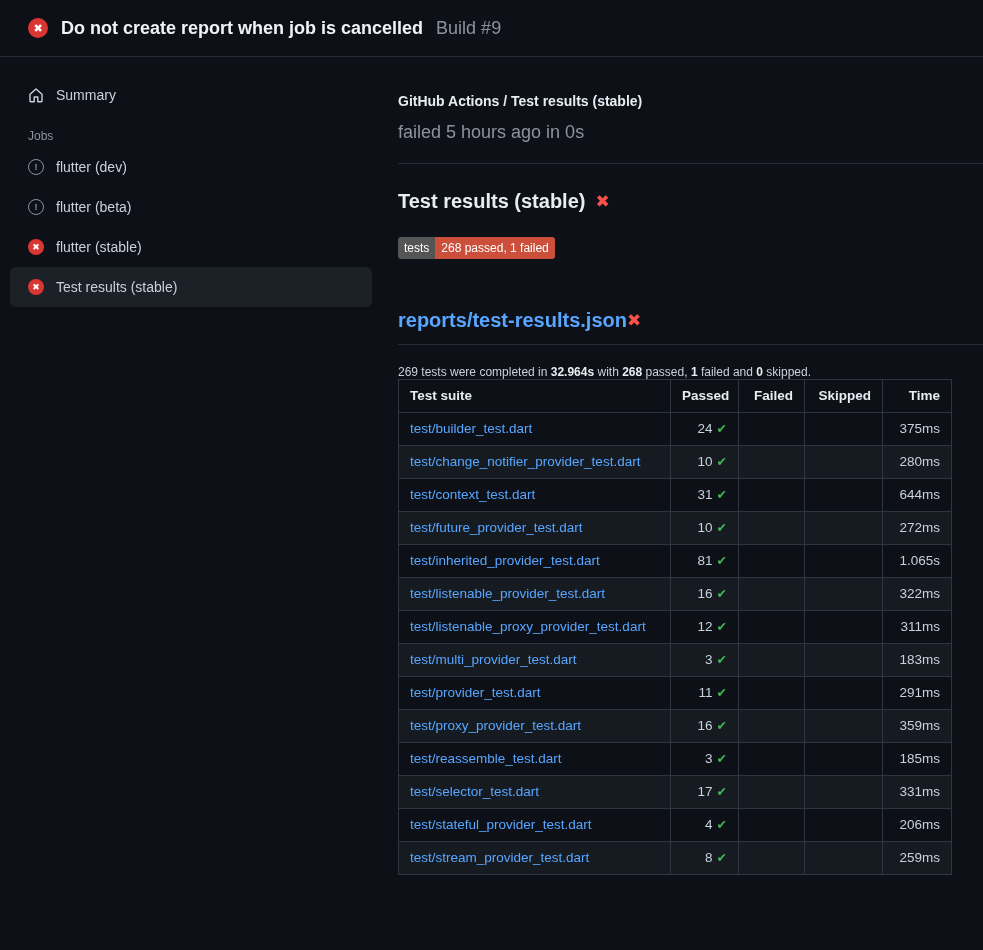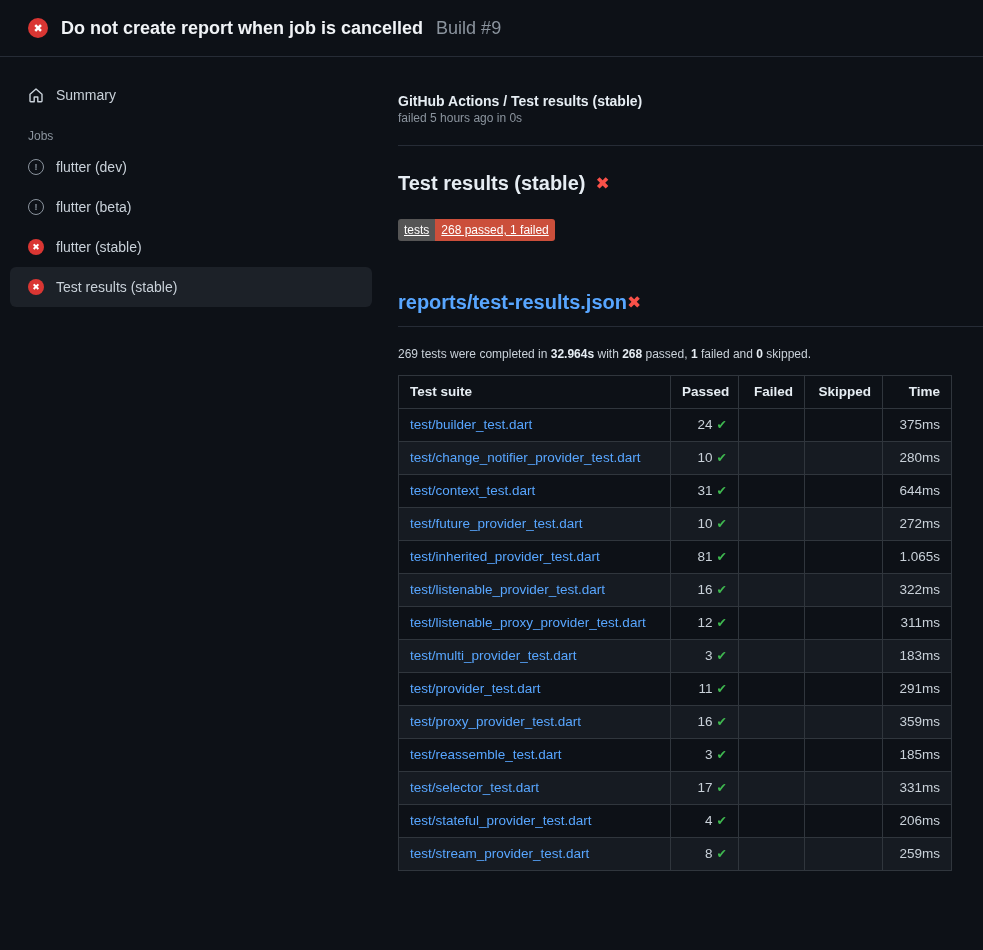--- a/index.html
+++ b/index.html
@@ -58,48 +58,48 @@
   }
   .side-item.selected{background:var(--selected-bg);}
   .jobs-label{
     margin:14px 10px 4px;padding-left:18px;
     font-size:12px;color:var(--text-gray);
   }
   .home-icon{display:inline-flex;width:16px;height:16px;flex:none;}
   
   main{flex:1;padding:36px 32px 0 16px;min-width:0;}
   .breadcrumb{font-weight:700;color:var(--text-bright);font-size:14px;}
-  .status-line{margin-top:2px;font-size:12px;color:var(--text-gray);}
+  .status-line{margin-top:13px;font-size:18px;color:var(--text-gray);}
   hr.full{
     border:none;border-top:1px solid var(--divider);
     margin:20px -32px 0 0;
   }
   .section-title{
     margin:26px 0 0;font-size:20px;font-weight:700;color:var(--text-bright);
     display:flex;align-items:center;gap:10px;
   }
   .x-mark{color:var(--failed-red);font-size:17px;font-weight:700;}
   .badge{
     display:inline-flex;margin-top:24px;font-size:12px;line-height:1;
-    border-radius:3px;overflow:hidden;color:#ffffff;text-decoration:underline;
+    border-radius:3px;overflow:hidden;color:#ffffff;
   }
   .badge-label{background:var(--badge-label-bg);padding:5px 6px;}
   .badge-value{background:var(--badge-value-bg);padding:5px 6px;}
   .report-title{
     margin:50px -32px 0 0;padding-bottom:12px;
     border-bottom:1px solid var(--divider);
     font-size:20px;font-weight:700;
     display:flex;align-items:center;gap:0;
   }
   .report-title a{color:var(--link-blue);text-decoration:none;cursor:pointer;}
   .summary-line{margin:20px 0 0;font-size:12px;color:var(--text);}
   .summary-line strong{color:var(--text-bright);}
   
   table{
-    margin-top:14px;border-collapse:collapse;width:553px;table-layout:fixed;
+    border-collapse:collapse;width:553px;table-layout:fixed;
     font-size:13.5px;
   }
   col.c-suite{width:272px;} col.c-passed{width:68px;} col.c-failed{width:66px;}
   col.c-skipped{width:78px;} col.c-time{width:69px;}
   th,td{
     border:1px solid var(--border);
     padding:8px 11px;line-height:16px;
     text-align:left;vertical-align:middle;
     overflow:hidden;white-space:nowrap;
   }

